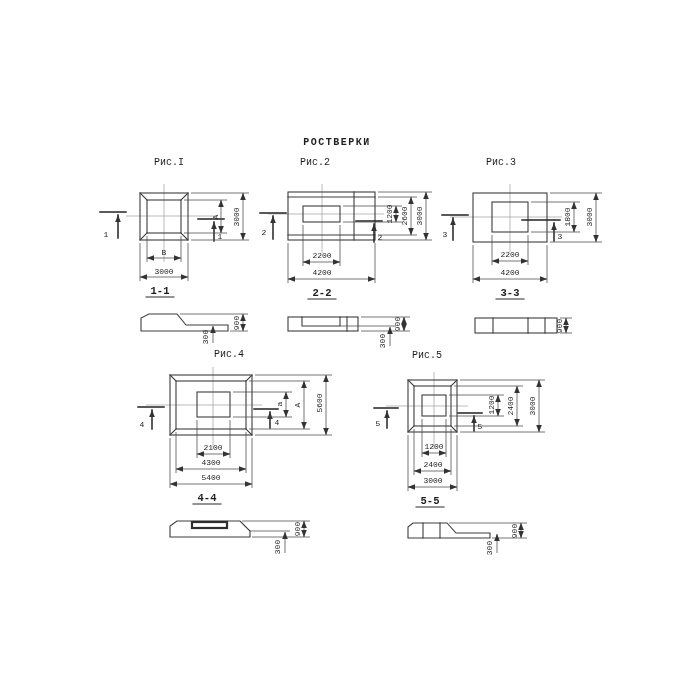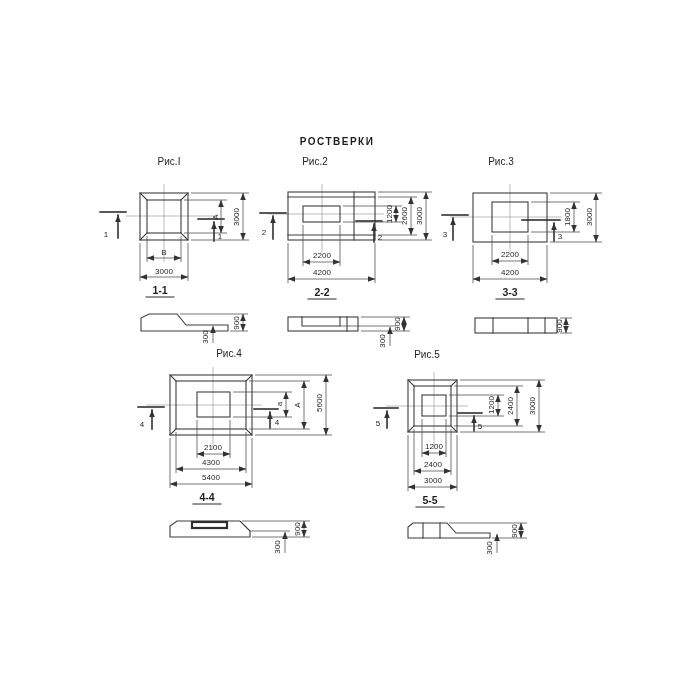--- a/index.html
+++ b/index.html
@@ -1,17 +1,17 @@
 <!DOCTYPE html>
 <html><head>
 <meta charset="utf-8">
 <style>
   html,body{margin:0;padding:0;background:#ffffff;}
   #canvas-wrap{position:relative;width:700px;height:700px;background:#ffffff;overflow:hidden;
-    font-family:Liberation Sans, sans-serif;}
+    font-family:Liberation Mono, monospace;}
   svg{display:block;}
   .ln{fill:none;stroke:#3c3c3c;stroke-width:1.1;stroke-linecap:square;stroke-linejoin:miter;}
   .ln2{fill:none;stroke:#2e2e2e;stroke-width:2.2;}
   .thin{fill:none;stroke:#8f8f8f;stroke-width:0.6;}
   .dim{fill:none;stroke:#4a4a4a;stroke-width:0.75;}
   .cut{fill:none;stroke:#222;stroke-width:1.5;stroke-linecap:square;}
   text{fill:#1e1e1e;}
   .t{font-size:10px;}
   .d{font-size:8px;}
   .s{font-size:10.5px;font-weight:bold;}

